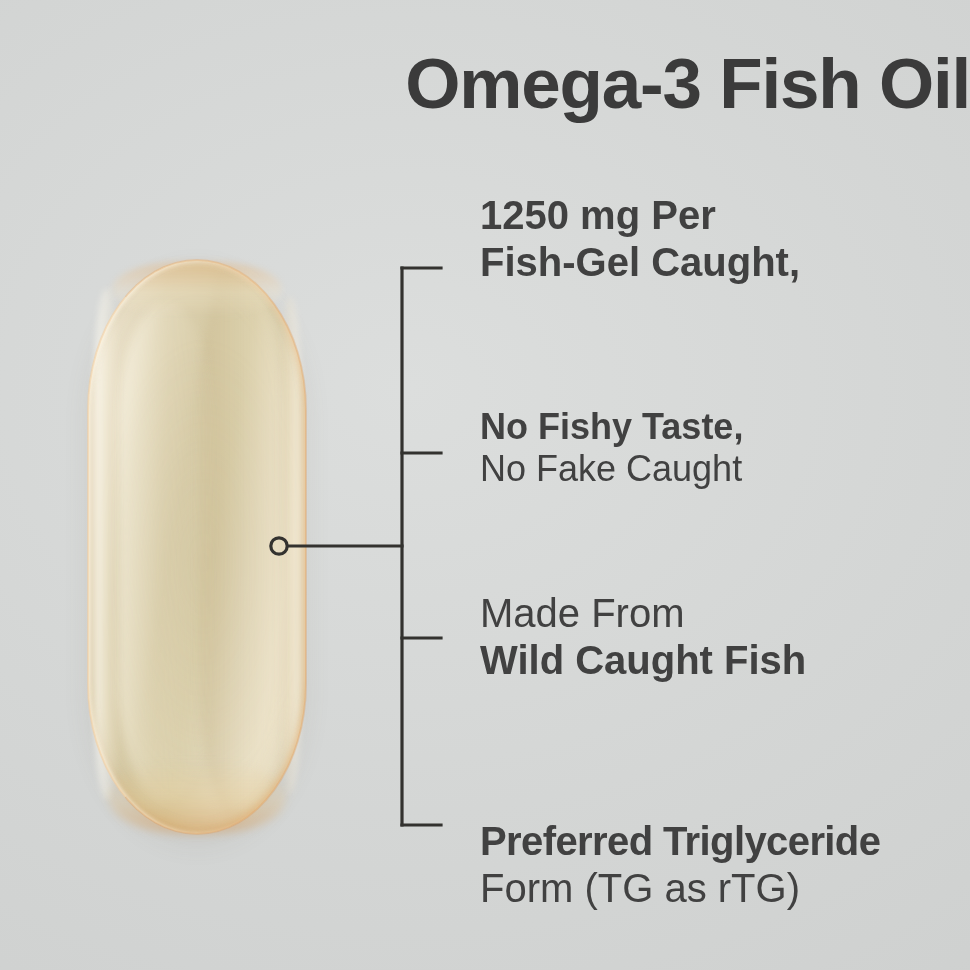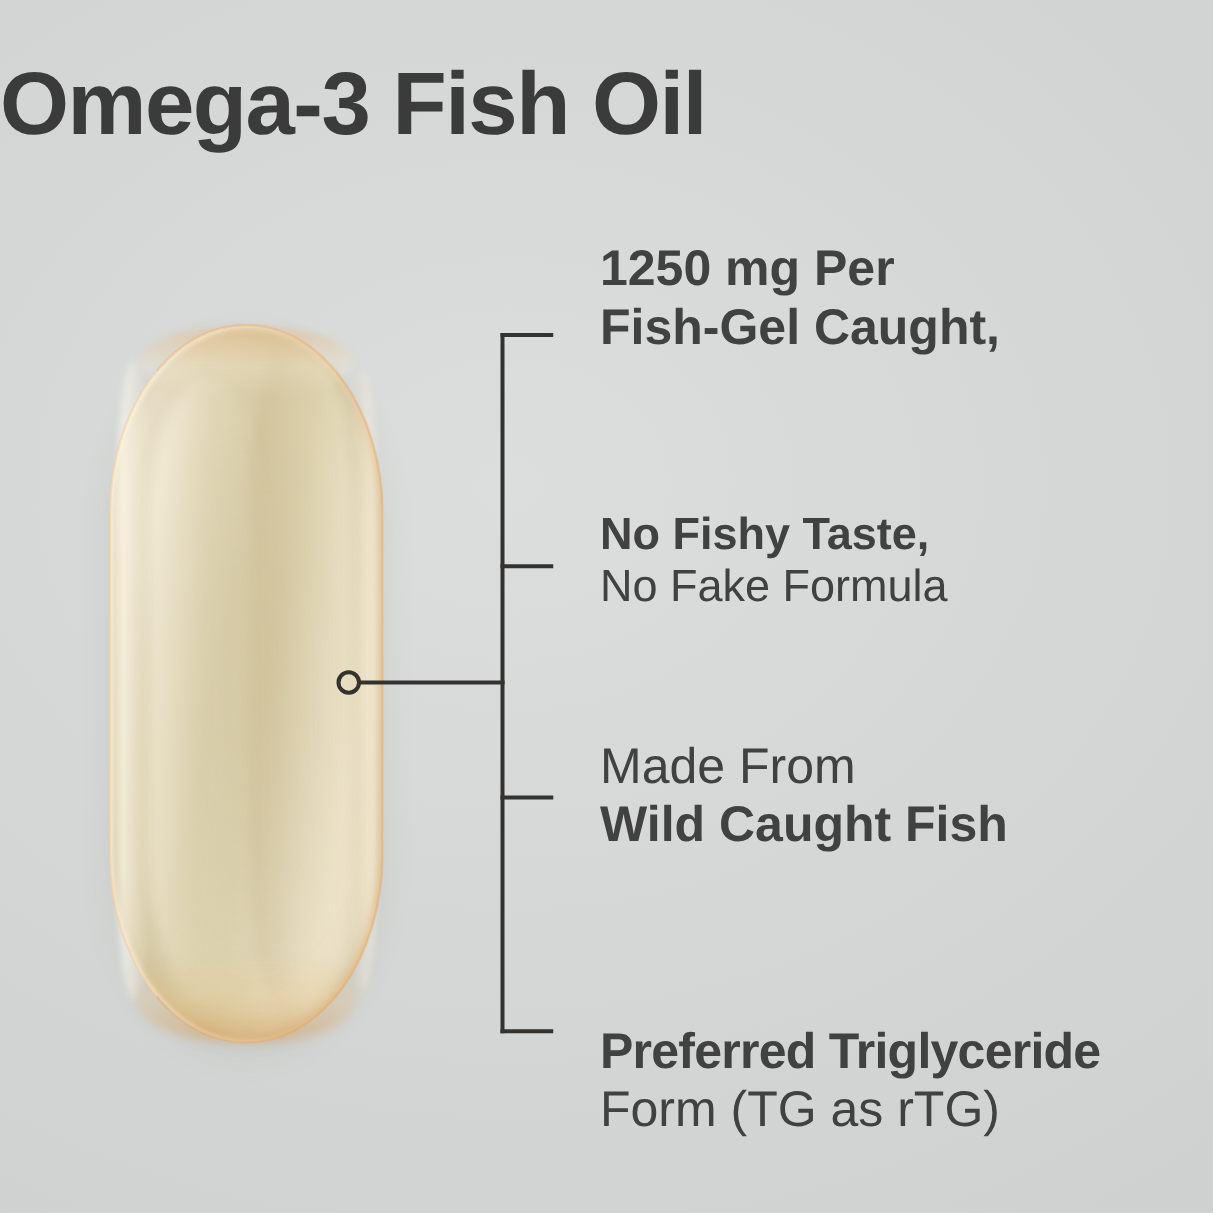--- a/index.html
+++ b/index.html
@@ -18,21 +18,21 @@
       radial-gradient(ellipse 120% 95% at 42% 40%, #dcdedd 0%, #d4d6d5 46%, #cfd1d0 78%, #cbcdcc 100%);
     -webkit-font-smoothing: antialiased;
   }
 
   
   #title {
     position: absolute;
     left: 0;
     top: 48px;
     width: 970px;
-    text-align: left;
+    text-align: right;
     font-size: 71px;
     font-weight: 700;
     letter-spacing: -1.2px;
     color: #3b3b3b;
     line-height: 1.0;
     white-space: nowrap;
   }
 
   
   #capsule-wrap {
@@ -240,21 +240,21 @@
     <circle cx="279" cy="546" r="8.2" fill="none" stroke="#33322f" stroke-width="3.2"></circle>
   </svg>
 
   <div class="feature" id="feature-1">
     <span class="ln b">1250 mg Per</span>
     <span class="ln b">Fish-Gel Caught,</span>
   </div>
 
   <div class="feature" id="feature-2">
     <span class="ln b">No Fishy Taste,</span>
-    <span class="ln r">No Fake Formula</span>
+    <span class="ln r">No Fake Caught</span>
   </div>
 
   <div class="feature" id="feature-3">
     <span class="ln r">Made From</span>
     <span class="ln b">Wild Caught Fish</span>
   </div>
 
   <div class="feature" id="feature-4">
     <span class="ln b">Preferred Triglyceride</span>
     <span class="ln r">Form (TG as rTG)</span>

